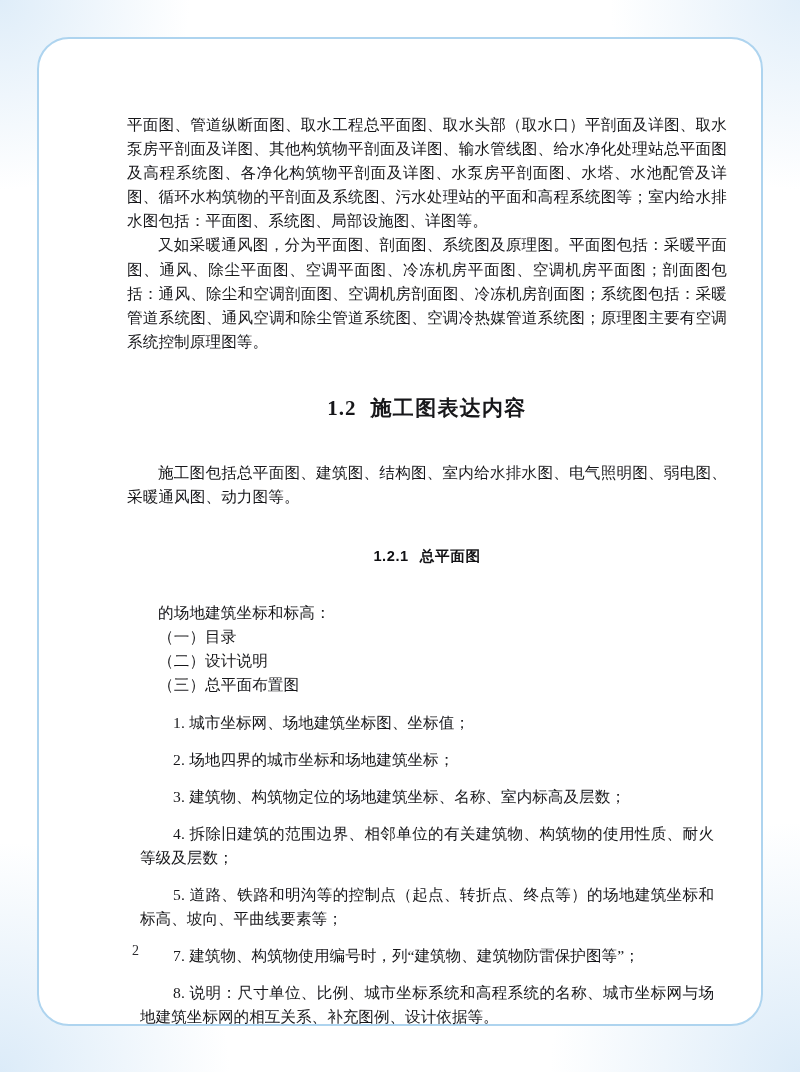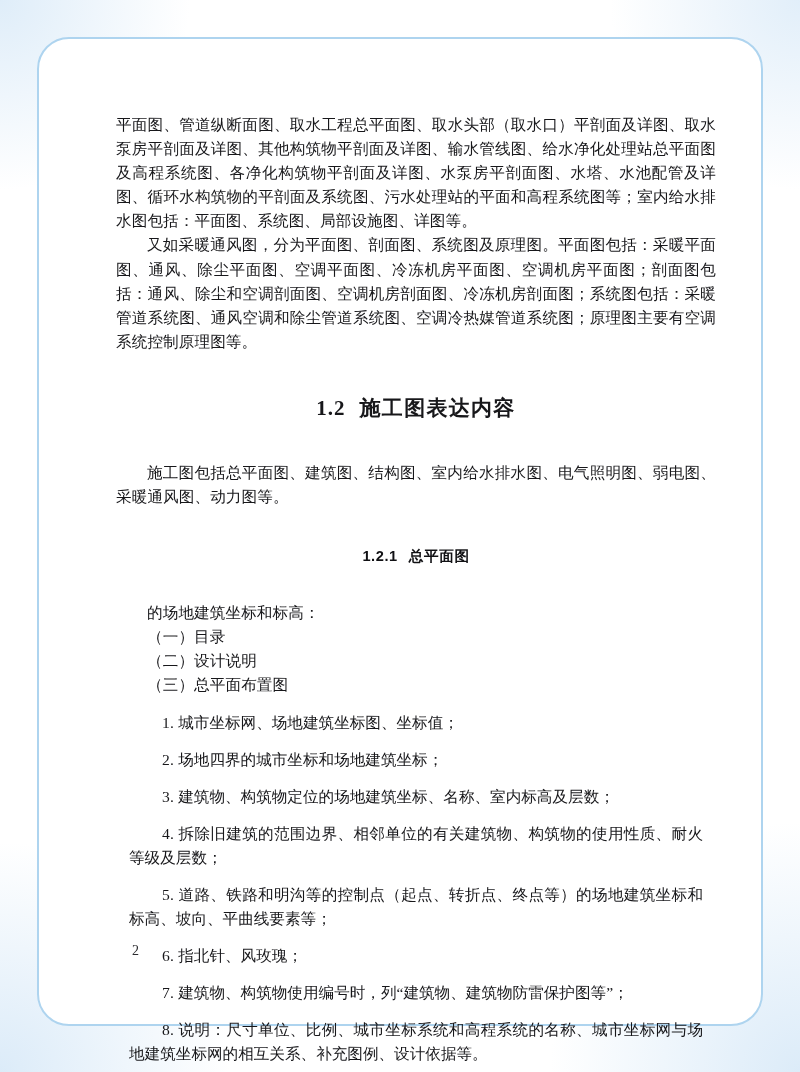--- a/index.html
+++ b/index.html
@@ -37,21 +37,21 @@
     width: 726px;
     height: 989px;
     border: 2px solid #aed4ef;
     border-radius: 32px;
     background: #ffffff;
     box-sizing: border-box;
   }
 
   .page-content {
     position: absolute;
-    left: 116px;
+    left: 127px;
     top: 113px;
     width: 600px;
     height: 860px;
   }
 
   
   .para {
     font-size: 15.6px;
     line-height: 24.1px;
     color: #17171a;
@@ -157,21 +157,20 @@
   <p class="list-line"><span class="marker">1.</span>&nbsp;<span>城市坐标网、场地建筑坐标图、坐标值；</span></p>
 
   <p class="list-line"><span class="marker">2.</span>&nbsp;<span>场地四界的城市坐标和场地建筑坐标；</span></p>
 
   <p class="list-line"><span class="marker">3.</span>&nbsp;<span>建筑物、构筑物定位的场地建筑坐标、名称、室内标高及层数；</span></p>
 
   <p class="list-line"><span class="marker">4.</span>&nbsp;<span>拆除旧建筑的范围边界、相邻单位的有关建筑物、构筑物的使用性质、耐火等级及层数；</span></p>
 
   <p class="list-line"><span class="marker">5.</span>&nbsp;<span>道路、铁路和明沟等的控制点（起点、转折点、终点等）的场地建筑坐标和标高、坡向、平曲线要素等；</span></p>
 
-  <p class="list-line"><span class="marker">6.</span>&nbsp;<span>指北针、风玫瑰；</span></p>
 
   <p class="list-line"><span class="marker">7.</span>&nbsp;<span>建筑物、构筑物使用编号时，列“建筑物、建筑物防雷保护图等”；</span></p>
 
   <p class="list-line"><span class="marker">8.</span>&nbsp;<span>说明：尺寸单位、比例、城市坐标系统和高程系统的名称、城市坐标网与场地建筑坐标网的相互关系、补充图例、设计依据等。</span></p>
 
 </div>
 
 <div class="page-number">2</div>
 
 </body></html>

